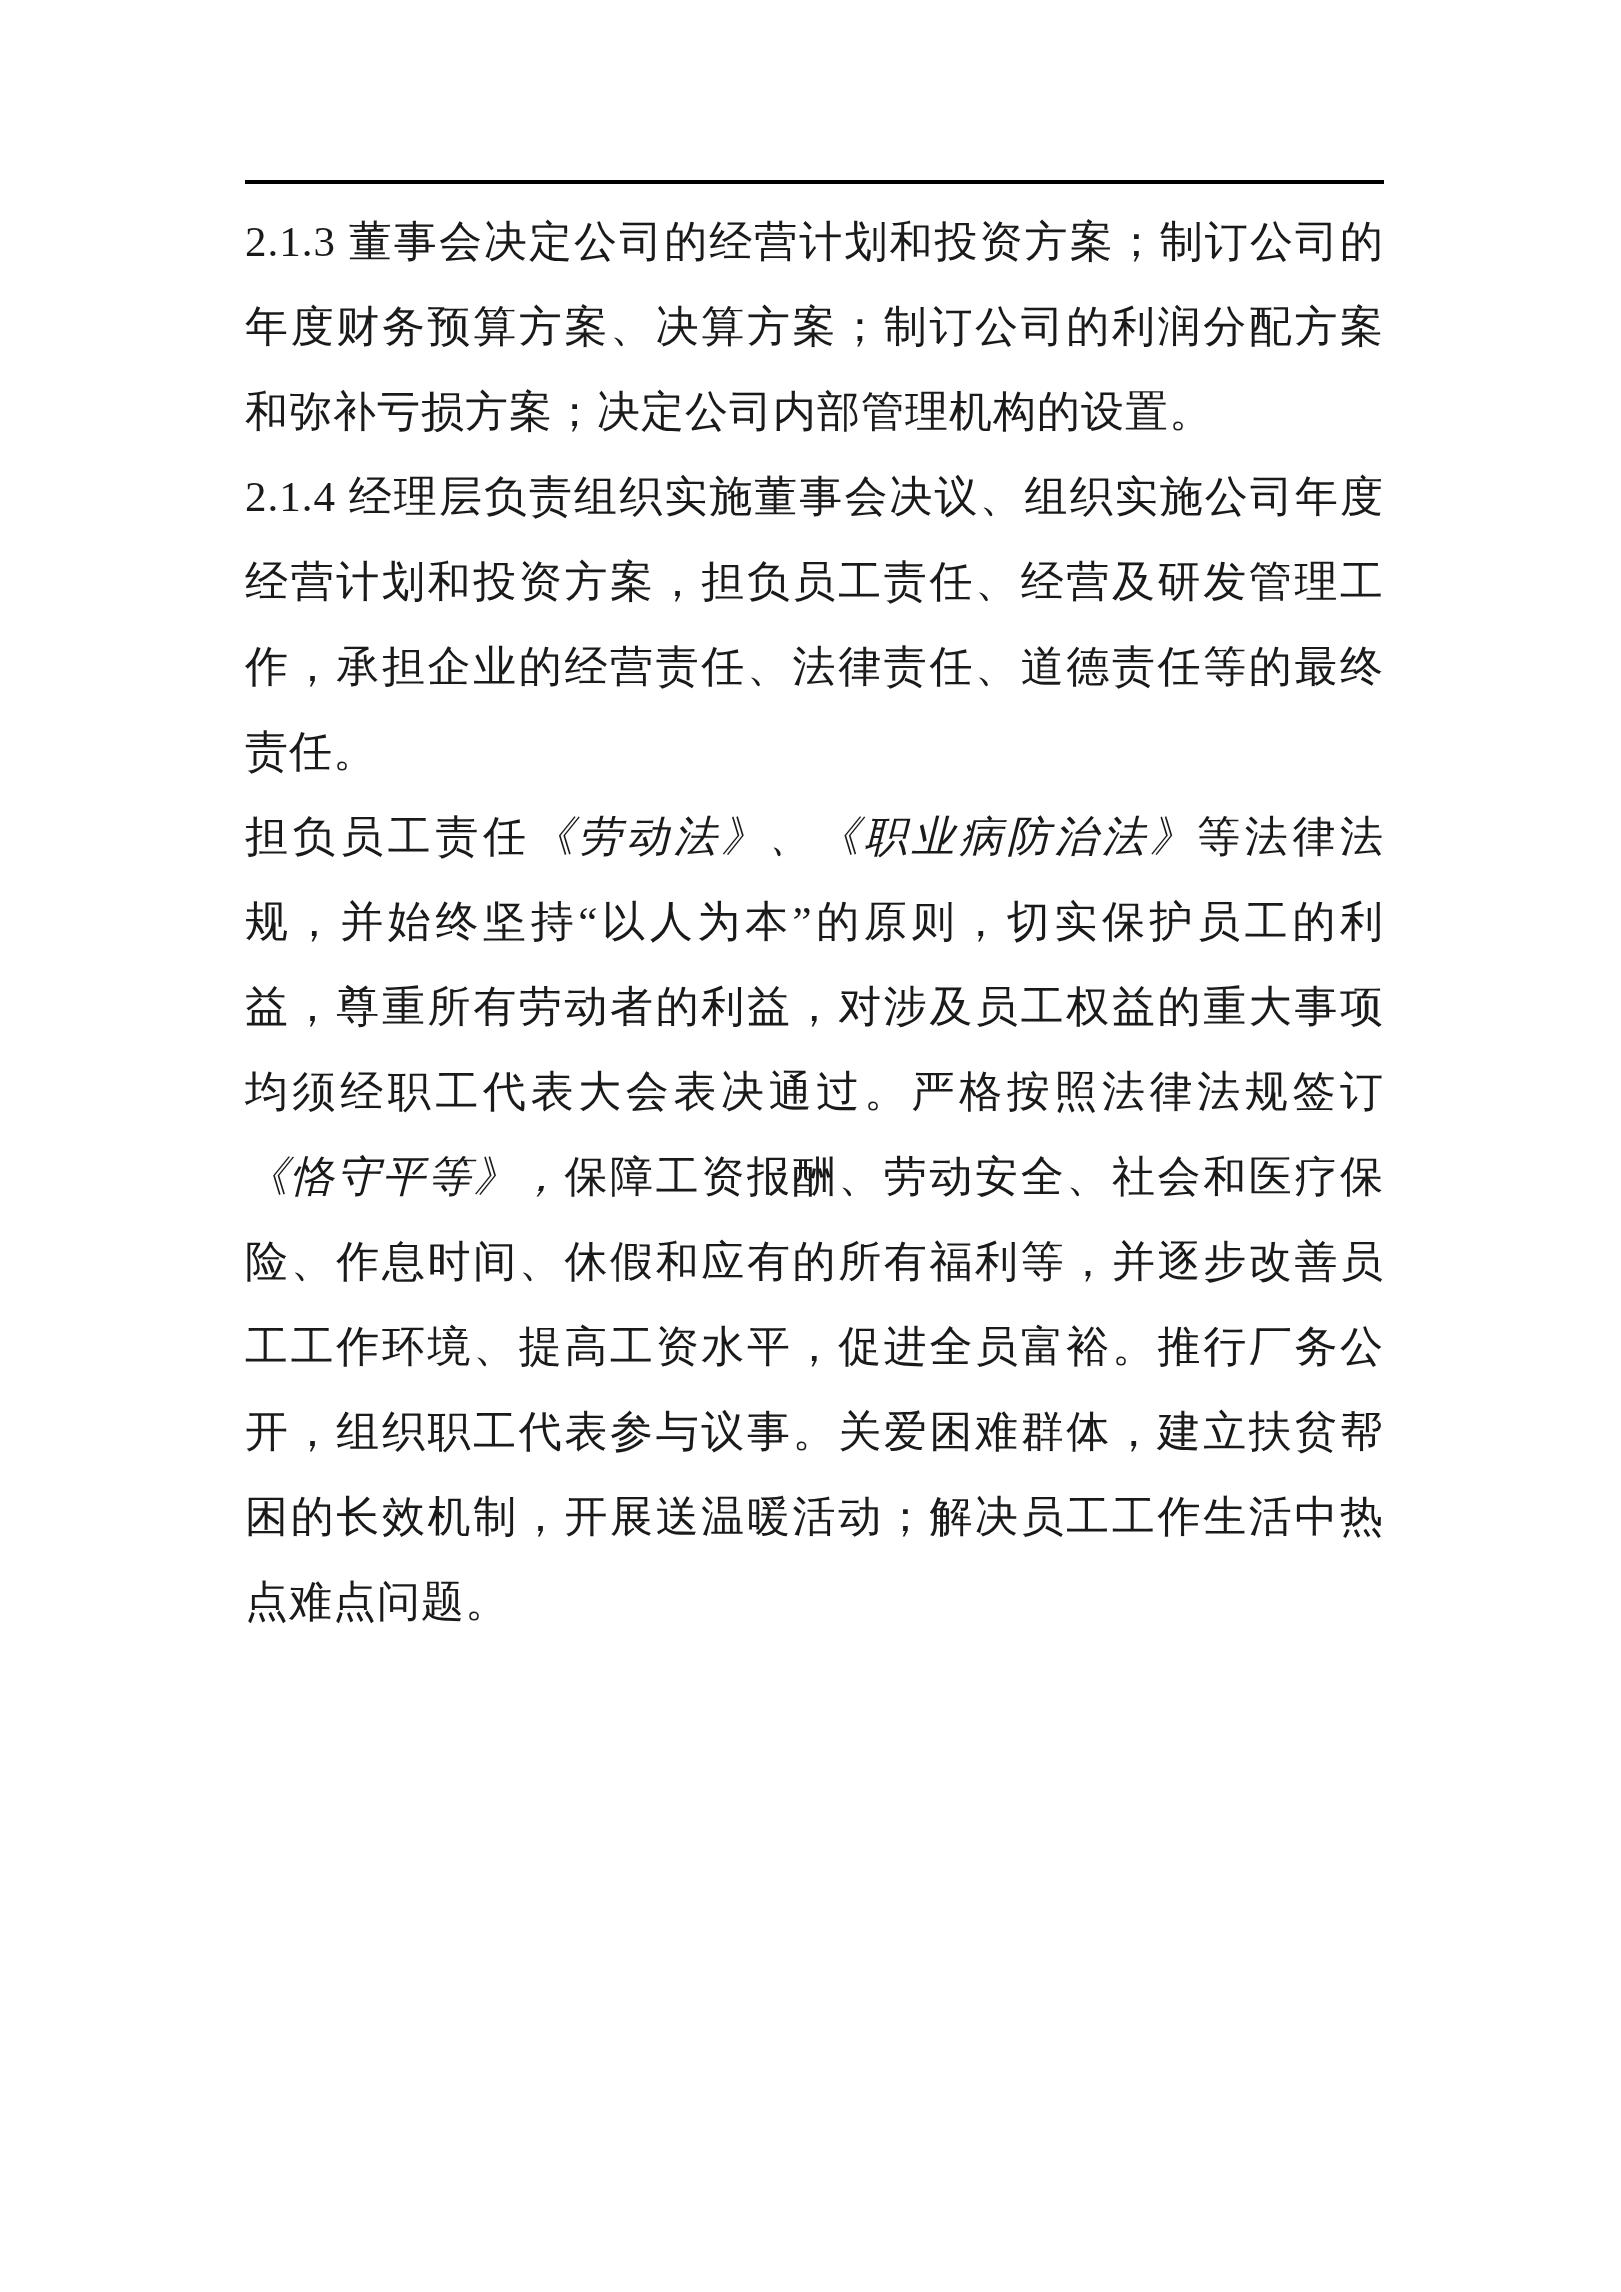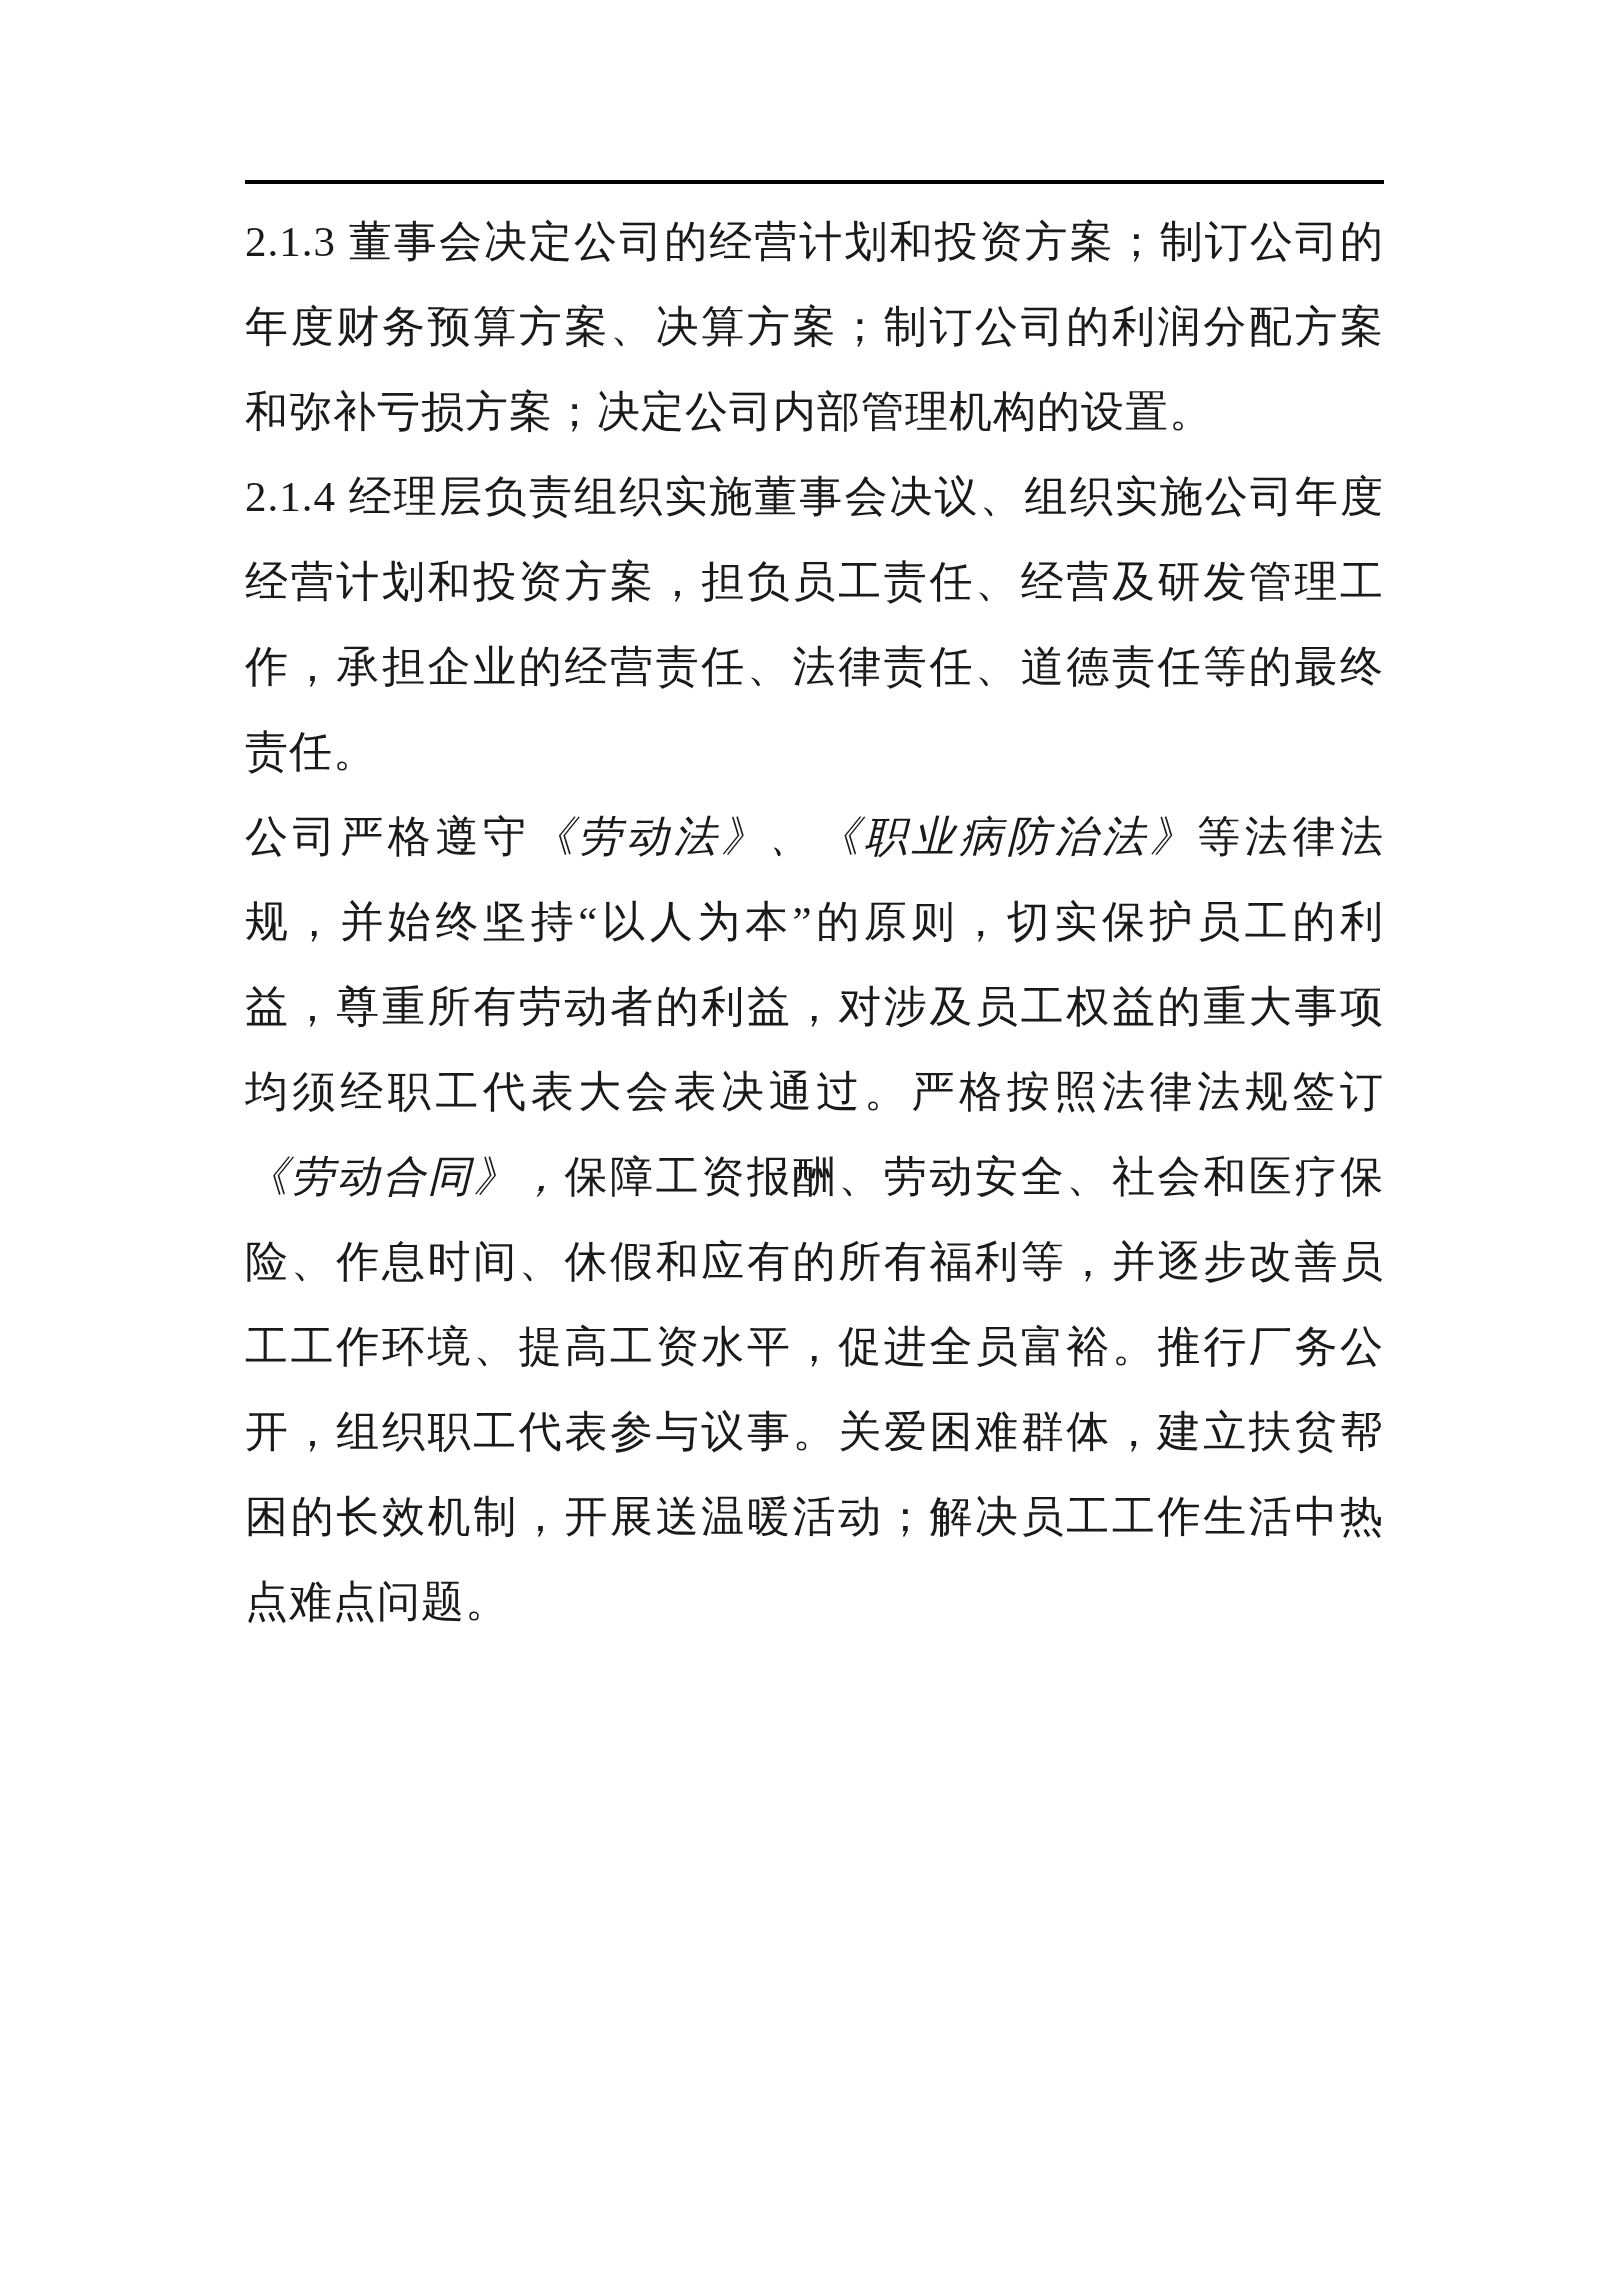--- a/index.html
+++ b/index.html
@@ -61,17 +61,17 @@
   }
 </style>
 </head>
 <body style="--bg-color: #ffffff; --text-color: #1a1a1a; --rule-color: #000000;">
 
 <div class="page">
   <div class="header-rule"></div>
   <div class="doc-body">
       <p><span>2.1.3 董事会决定公司的经营计划和投资方案；制订公司的年度财务预算方案、决算方案；制订公司的利润分配方案和弥补亏损方案；决定公司内部管理机构的设置。</span></p>
       <p><span>2.1.4 经理层负责组织实施董事会决议、组织实施公司年度经营计划和投资方案，担负员工责任、经营及研发管理工作，承担企业的经营责任、法律责任、道德责任等的最终责任。</span></p>
-      <p><span>公司严格遵守</span><span class="italic">《劳动法》、《职业病防治法》</span><span>等法律法规，并始终坚持“以人为本”的原则，切实保护员工的利益，尊重所有劳动者的利益，对涉及员工权益的重大事项均须经职工代表大会表决通过。严格按照法律法规签订</span><span class="italic">《劳动合同》，</span><span>保障工资报酬、劳动安全、社会和医疗保险、作息时间、休假和应有的所有福利等，并逐步改善员工工作环境、提高工资水平，促进全员富裕。推行厂务公开，组织职工代表参与议事。关爱困难群体，建立扶贫帮困的长效机制，开展送温暖活动；解决员工工作生活中热点难点问题。</span></p>
+      <p><span>担负员工责任</span><span class="italic">《劳动法》、《职业病防治法》</span><span>等法律法规，并始终坚持“以人为本”的原则，切实保护员工的利益，尊重所有劳动者的利益，对涉及员工权益的重大事项均须经职工代表大会表决通过。严格按照法律法规签订</span><span class="italic">《恪守平等》，</span><span>保障工资报酬、劳动安全、社会和医疗保险、作息时间、休假和应有的所有福利等，并逐步改善员工工作环境、提高工资水平，促进全员富裕。推行厂务公开，组织职工代表参与议事。关爱困难群体，建立扶贫帮困的长效机制，开展送温暖活动；解决员工工作生活中热点难点问题。</span></p>
     </div>
   <div class="page-number">- 6 -</div>
 </div>
 
 
 </body></html>

